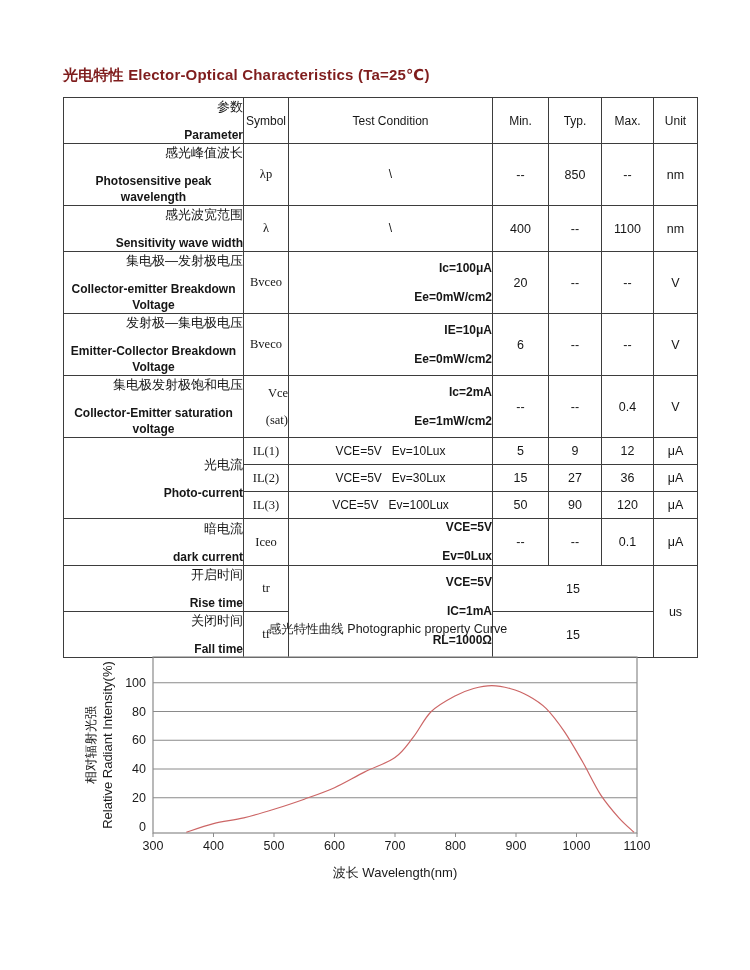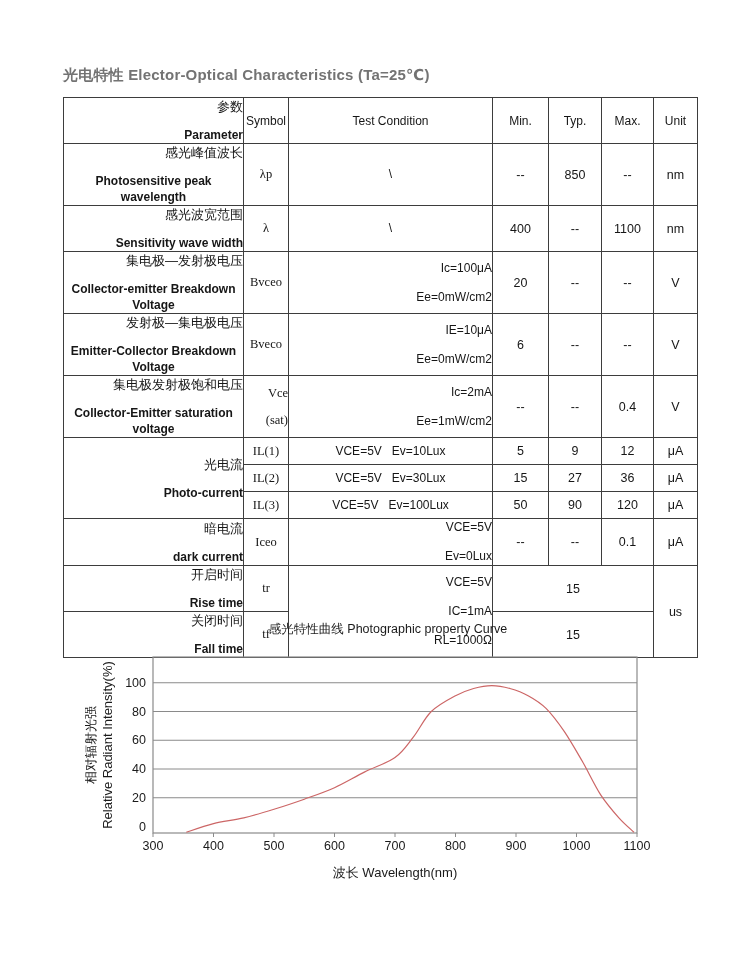--- a/index.html
+++ b/index.html
@@ -1,31 +1,31 @@
 <!DOCTYPE html>
 <html><head>
 <meta charset="utf-8">
 <style>
   html,body{margin:0;padding:0;background:#fff;}
   .page{position:relative;width:750px;height:970px;background:#ffffff;overflow:hidden;
         font-family:"Liberation Sans","DejaVu Sans",sans-serif;color:#111;}
-  .sec-title{position:absolute;left:63px;font-size:15px;font-weight:bold;color:#737373;
+  .sec-title{position:absolute;left:63px;font-size:15px;font-weight:bold;color:#7f1d1d;
              letter-spacing:0.2px;white-space:nowrap;}
   #title1{top:66px;}
   #title2{top:584px;}
 
   table.eo{position:absolute;left:63px;top:97px;border-collapse:collapse;table-layout:fixed;}
   table.eo td,table.eo th{border:1px solid #3d3d3d;text-align:center;vertical-align:middle;
             padding:0;font-weight:normal;color:#161616;overflow:hidden;}
   .rh-h{height:42px}.rh-a{height:43px}.rh-b{height:44px}.rh-s{height:27px}
   .cn{font-size:13px;line-height:17px;}
   .en{font-size:12px;line-height:16px;font-weight:bold;}
   .sym{font-size:12.5px;line-height:15px;font-family:Liberation Serif, serif;}
   .val{font-size:12.5px;}
-  .test{font-size:12px;line-height:17px;white-space:pre-wrap;}
+  .test{font-size:12px;line-height:17px;white-space:pre-wrap;font-weight:bold;}
   .stack{display:flex;flex-direction:column;justify-content:center;align-items:flex-end;gap:12px;}
 
   .chart-title{position:absolute;left:93px;top:621px;width:590px;text-align:center;
                font-size:12.5px;color:#1a1a1a;}
   #curve-svg{position:absolute;left:85px;top:645px;}
 </style>
 </head>
 <body>
 
 <div class="page">

